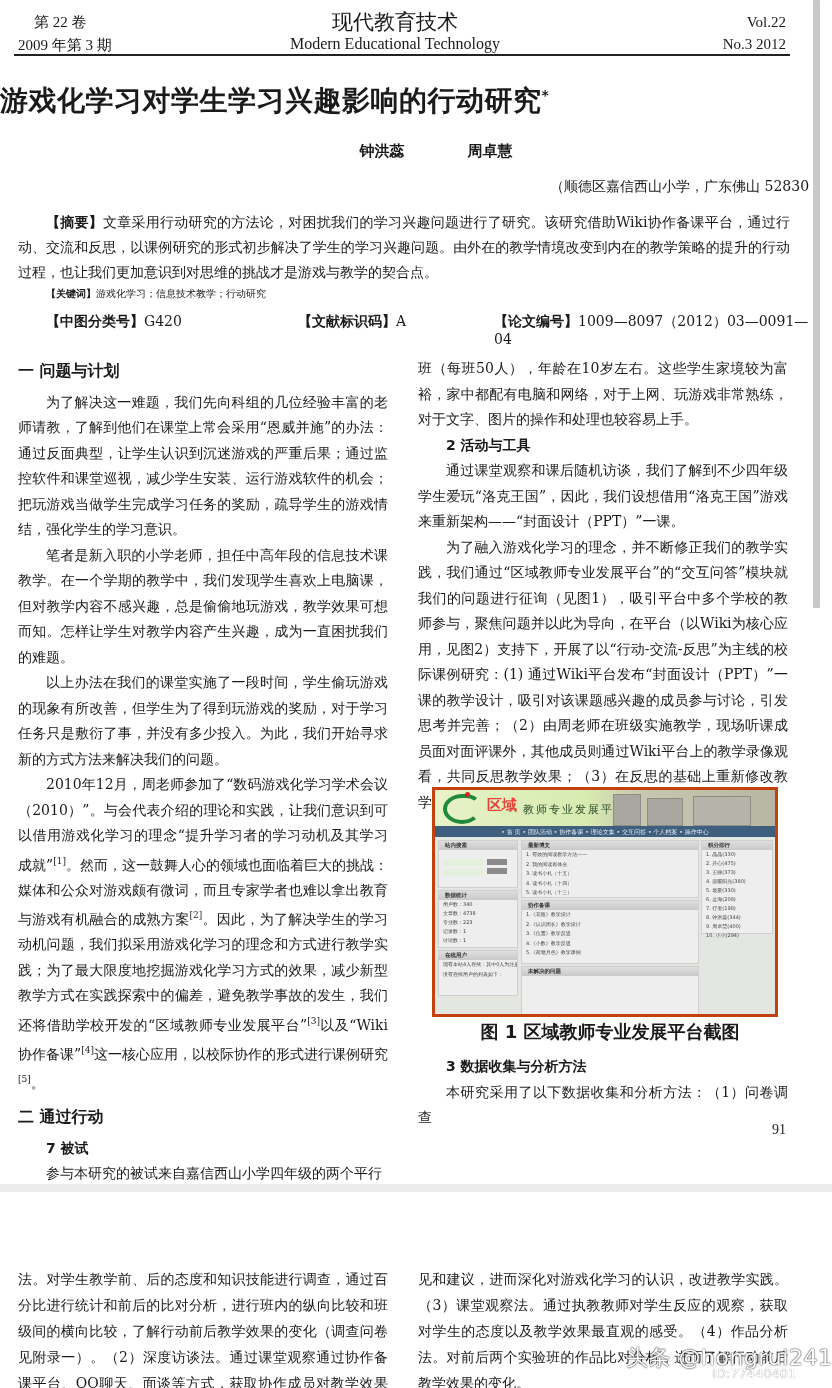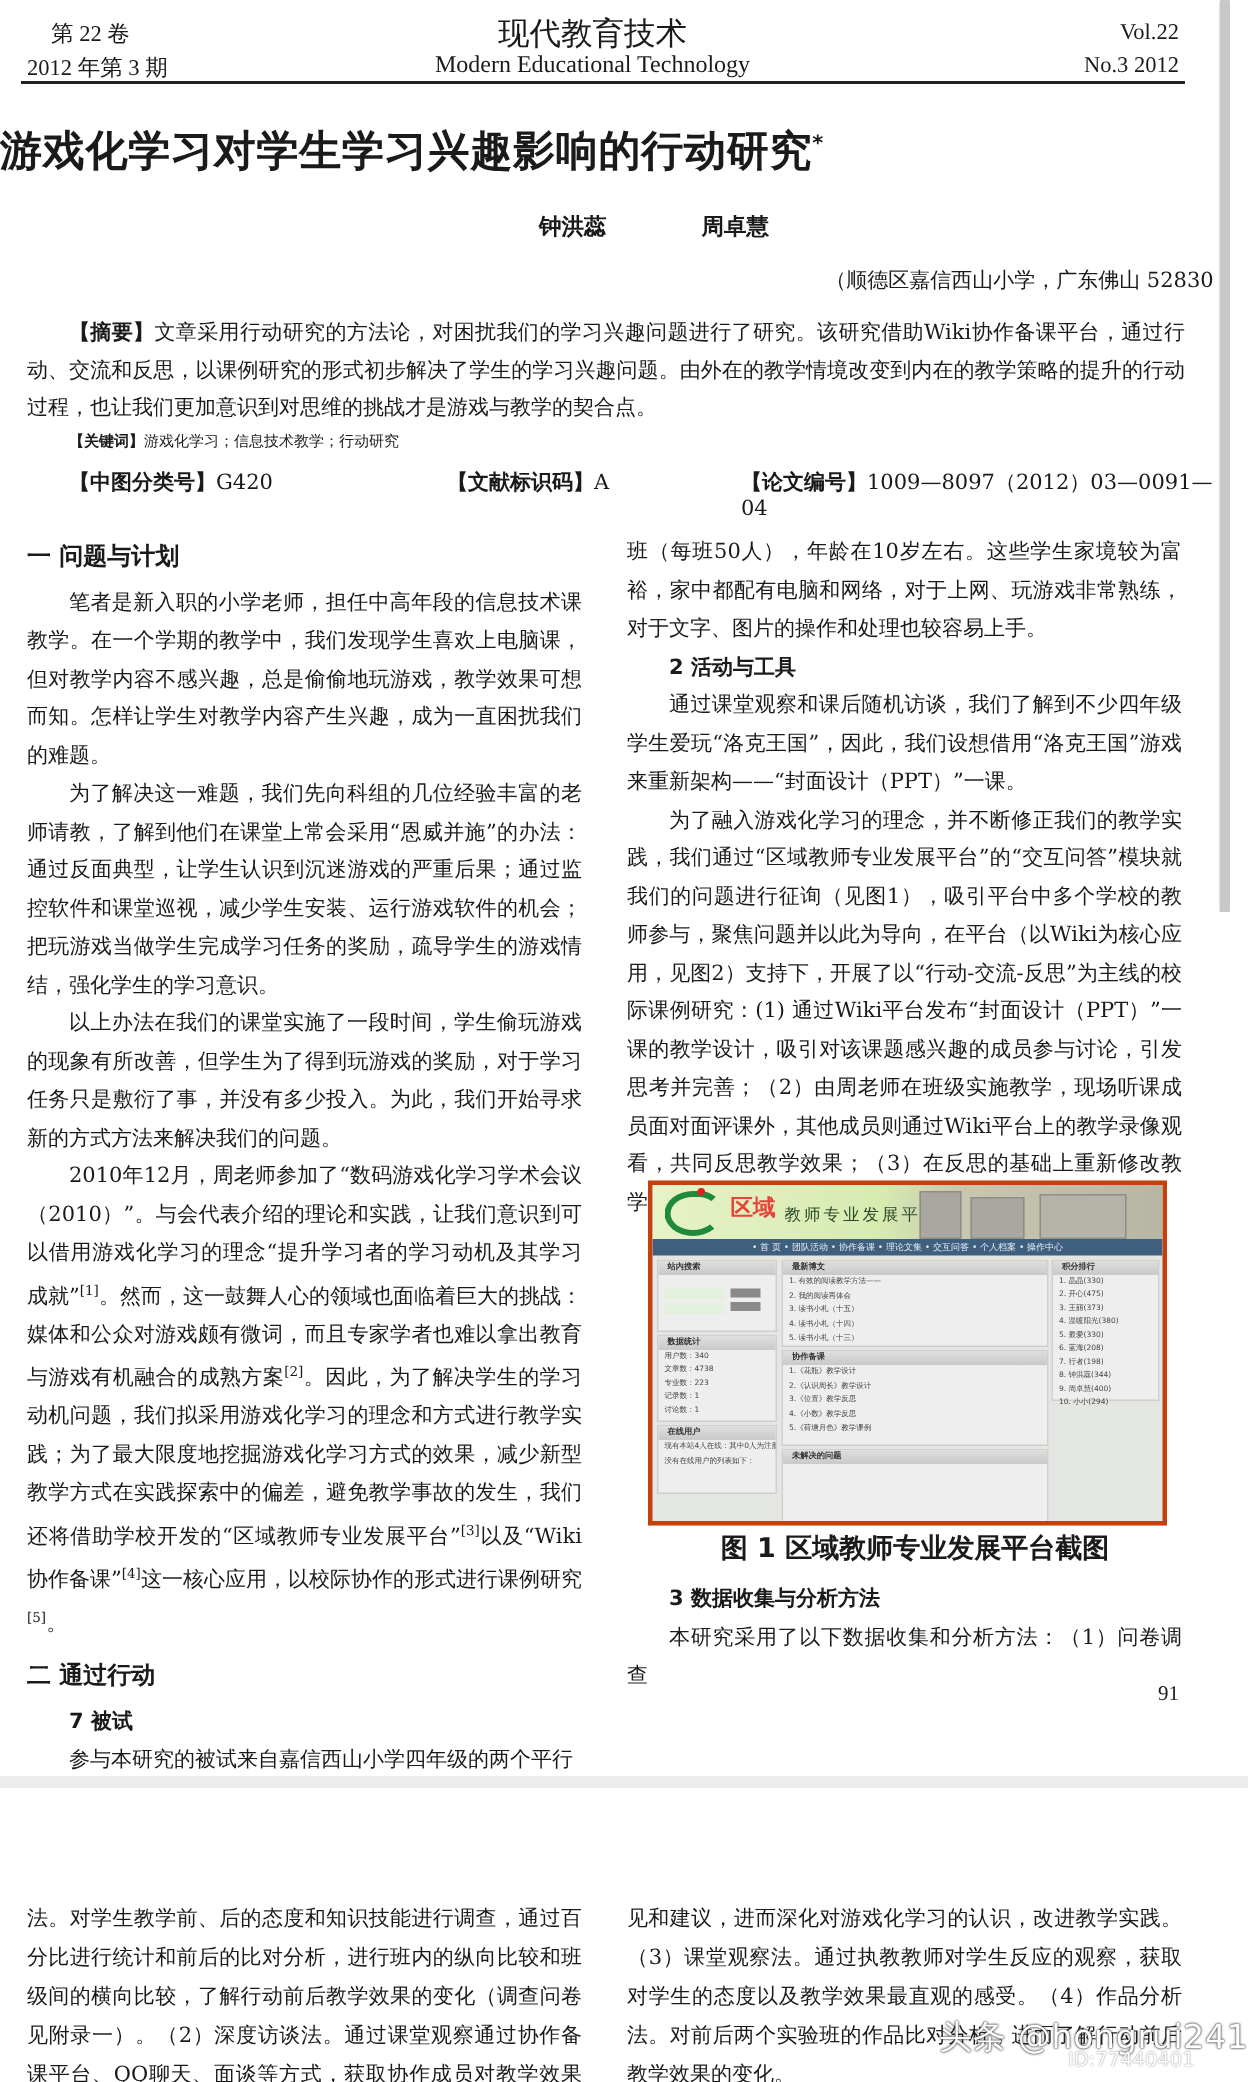--- a/index.html
+++ b/index.html
@@ -70,21 +70,21 @@
     text-shadow:0 0 2px #444, 0 0 1px #222; letter-spacing:0.5px; white-space:nowrap; }
   .wm-id { position:absolute; left:712px; top:1366px; font-family:"DejaVu Sans",sans-serif; font-size:13px; color:#fff; text-shadow:0 0 1px #666; }
 </style>
 </head>
 <body>
 
 <div class="page page1">
 
   <div class="hdr">
     <div class="l1">第 22 卷</div>
-    <div class="l2">2012 年第 3 期</div>
+    <div class="l2">2009 年第 3 期</div>
     <div class="c1">现代教育技术</div>
     <div class="c2">Modern Educational Technology</div>
     <div class="r1">Vol.22</div>
     <div class="r2">No.3 2012</div>
   </div>
   <div class="hdr-rule"></div>
 
   <div class="title">
     <span>游戏化学习对学生学习兴趣影响的行动研究</span><sup>*</sup>
   </div>
@@ -105,22 +105,22 @@
   </div>
   <div class="cls" style="left:298px">
     <span class="lbl">【文献标识码】</span><span>A</span>
   </div>
   <div class="cls" style="left:494px">
     <span class="lbl">【论文编号】</span><span>1009—8097（2012）03—0091—04</span>
   </div>
 
   <div class="col" style="left:18px; top:358px; width:370px;">
     <p class="h1" style="margin-bottom:6px;">一  问题与计划</p>
+    <p class="indent">为了解决这一难题，我们先向科组的几位经验丰富的老师请教，了解到他们在课堂上常会采用“恩威并施”的办法：通过反面典型，让学生认识到沉迷游戏的严重后果；通过监控软件和课堂巡视，减少学生安装、运行游戏软件的机会；把玩游戏当做学生完成学习任务的奖励，疏导学生的游戏情结，强化学生的学习意识。</p>
     <p class="indent">笔者是新入职的小学老师，担任中高年段的信息技术课教学。在一个学期的教学中，我们发现学生喜欢上电脑课，但对教学内容不感兴趣，总是偷偷地玩游戏，教学效果可想而知。怎样让学生对教学内容产生兴趣，成为一直困扰我们的难题。</p>
-    <p class="indent">为了解决这一难题，我们先向科组的几位经验丰富的老师请教，了解到他们在课堂上常会采用“恩威并施”的办法：通过反面典型，让学生认识到沉迷游戏的严重后果；通过监控软件和课堂巡视，减少学生安装、运行游戏软件的机会；把玩游戏当做学生完成学习任务的奖励，疏导学生的游戏情结，强化学生的学习意识。</p>
     <p class="indent">以上办法在我们的课堂实施了一段时间，学生偷玩游戏的现象有所改善，但学生为了得到玩游戏的奖励，对于学习任务只是敷衍了事，并没有多少投入。为此，我们开始寻求新的方式方法来解决我们的问题。</p>
     <p class="indent"><span>2010年12月，周老师参加了“数码游戏化学习学术会议（2010）”。与会代表介绍的理论和实践，让我们意识到可以借用游戏化学习的理念“提升学习者的学习动机及其学习成就”</span><sup class="ref">[1]</sup><span>。然而，这一鼓舞人心的领域也面临着巨大的挑战：媒体和公众对游戏颇有微词，而且专家学者也难以拿出教育与游戏有机融合的成熟方案</span><sup class="ref">[2]</sup><span>。因此，为了解决学生的学习动机问题，我们拟采用游戏化学习的理念和方式进行教学实践；为了最大限度地挖掘游戏化学习方式的效果，减少新型教学方式在实践探索中的偏差，避免教学事故的发生，我们还将借助学校开发的“区域教师专业发展平台”</span><sup class="ref">[3]</sup><span>以及“Wiki协作备课”</span><sup class="ref">[4]</sup><span>这一核心应用，以校际协作的形式进行课例研究</span><sup class="ref">[5]</sup><span>。</span></p>
     <p class="h1" style="margin-top:8px; margin-bottom:6px;">二  通过行动</p>
     <p class="h2">7  被试</p>
     <p class="indent">参与本研究的被试来自嘉信西山小学四年级的两个平行</p>
   </div>
 
   <div class="col" style="left:418px; top:356px; width:370px;">
     <p>班（每班50人），年龄在10岁左右。这些学生家境较为富裕，家中都配有电脑和网络，对于上网、玩游戏非常熟练，对于文字、图片的操作和处理也较容易上手。</p>
     <p class="h2">2  活动与工具</p>

